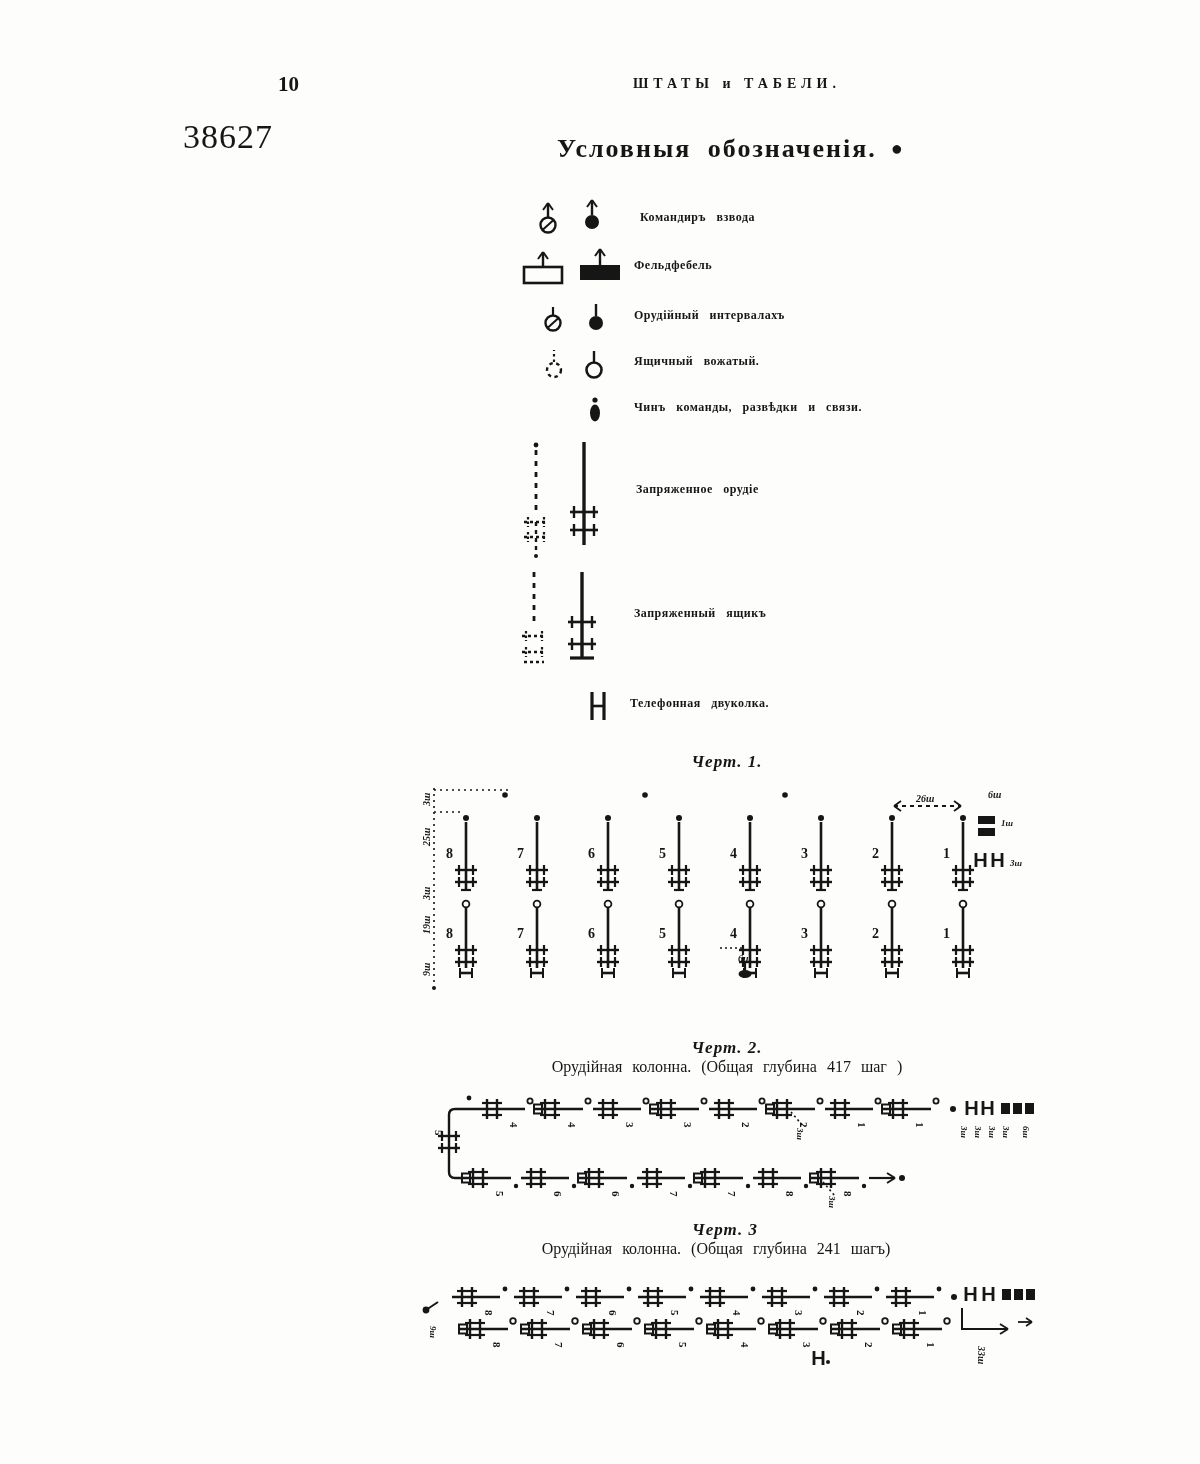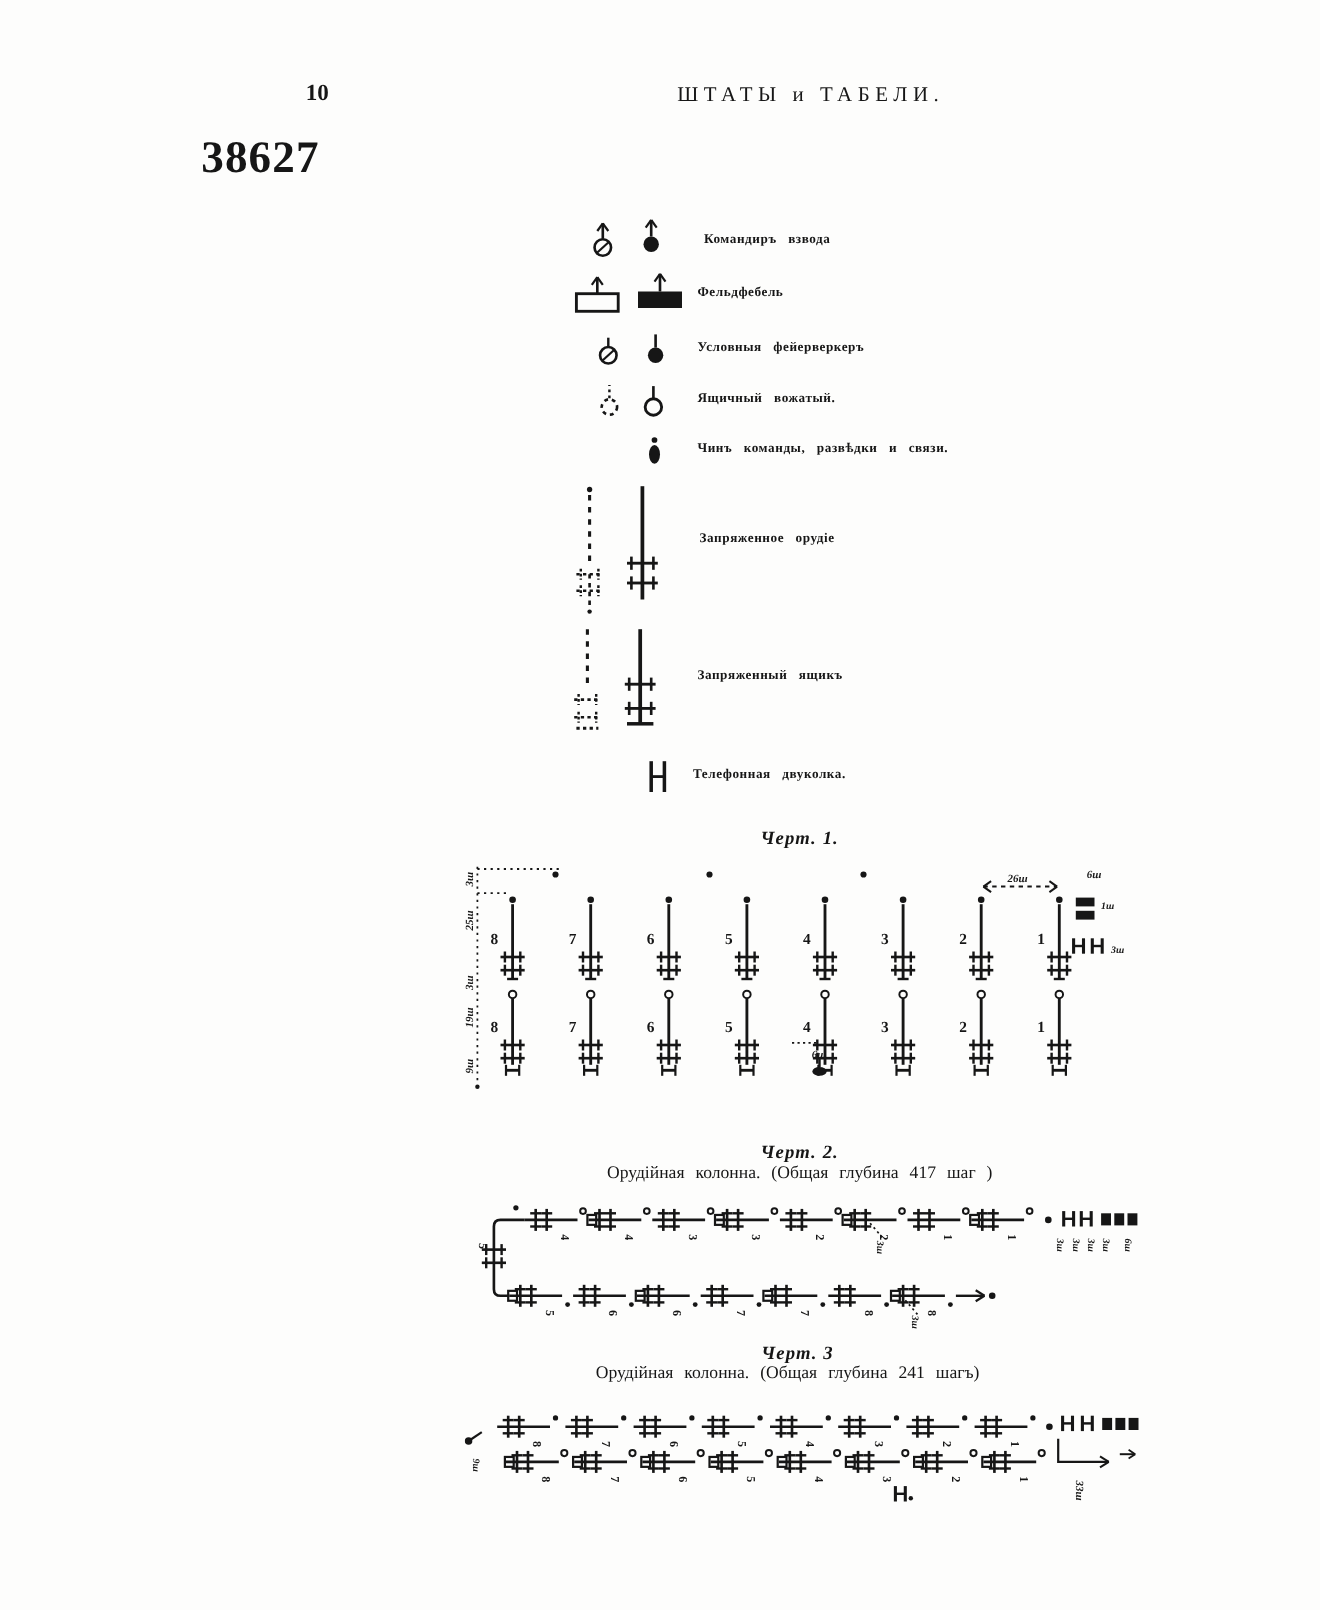--- a/index.html
+++ b/index.html
@@ -5,39 +5,42 @@
   * { margin:0; padding:0; box-sizing:border-box; }
   html,body { background:#e8e8e6; }
   #page {
     position:relative; width:1200px; height:1464px; background:#fdfdfc;
     font-family:"Liberation Serif","DejaVu Serif",serif; color:#161616;
     overflow:hidden; margin:0 auto;
   }
   .abs { position:absolute; }
   .ctr { transform:translateX(-50%); white-space:nowrap; }
   .pgnum { font-size:21px; font-weight:bold; }
-  .hdr { font-size:19px; font-weight:normal; letter-spacing:5px; }
-  .docnum { font-size:41px; font-weight:bold; letter-spacing:1px; }
+  .hdr { font-size:14px; font-weight:bold; letter-spacing:5px; }
+  .docnum { font-size:34px; font-weight:normal; letter-spacing:1px; }
   .heading { font-size:26px; font-weight:bold; letter-spacing:2px; word-spacing:8px; }
   .heading .bullet { font-size:20px; vertical-align:2px; margin-left:14px; letter-spacing:0; }
   .leg-label { font-size:12px; font-weight:bold; letter-spacing:.5px; word-spacing:7px; white-space:nowrap; }
   .figcap { font-size:17px; font-weight:bold; font-style:italic; letter-spacing:1px; }
   .subcap { font-size:17px; font-weight:bold; word-spacing:6px; }
   .subcap2 { font-size:16px; font-weight:normal; word-spacing:6px; }
   svg { display:block; overflow:visible; }
   svg text { font-family:"Liberation Serif","DejaVu Serif",serif; }
 </style>
 </head>
 <body>
 
 <div id="page">
 
   <div class="abs pgnum" style="left:278px; top:72px;">10</div>
   <div class="abs hdr ctr" style="left:737px; top:76px;">ШТАТЫ и ТАБЕЛИ.</div>
   <div class="abs docnum" style="left:183px; top:118px;">38627</div>
+  <div class="abs heading ctr" style="left:730px; top:134px;">
+    <span>Условныя обозначенія.</span><span class="bullet">●</span>
+  </div>
 
   <div class="abs" style="left:530px; top:198px;">
     <svg width="92" height="42">
       <line x1="18" y1="19" x2="18" y2="5" stroke="#161616" stroke-width="2.4"></line>
       <line x1="18" y1="5" x2="13" y2="12" stroke="#161616" stroke-width="2"></line>
       <line x1="18" y1="5" x2="23" y2="12" stroke="#161616" stroke-width="2"></line>
       <circle cx="18" cy="27" r="7.5" fill="none" stroke="#161616" stroke-width="2.4"></circle>
       <line x1="12.5" y1="32" x2="23.5" y2="22" stroke="#161616" stroke-width="2"></line>
       <line x1="62" y1="17" x2="62" y2="2" stroke="#161616" stroke-width="2.4"></line>
       <line x1="62" y1="2" x2="57" y2="9" stroke="#161616" stroke-width="2"></line>
@@ -63,21 +66,21 @@
 
   <div class="abs" style="left:536px; top:298px;">
     <svg width="86" height="42">
       <line x1="17" y1="17" x2="17" y2="9" stroke="#161616" stroke-width="2.2"></line>
       <circle cx="17" cy="25" r="7.5" fill="none" stroke="#161616" stroke-width="2.4"></circle>
       <line x1="11.5" y1="30" x2="22.5" y2="20" stroke="#161616" stroke-width="2"></line>
       <line x1="60" y1="18" x2="60" y2="6" stroke="#161616" stroke-width="2.4"></line>
       <circle cx="60" cy="25" r="7" fill="#161616"></circle>
     </svg>
   </div>
-  <div class="abs leg-label" style="left:634px; top:308px;">Условныя фейерверкеръ</div>
+  <div class="abs leg-label" style="left:634px; top:308px;">Орудійный интервалахъ</div>
 
   <div class="abs" style="left:540px; top:344px;">
     <svg width="76" height="42">
       <line x1="14" y1="18" x2="14" y2="6" stroke="#161616" stroke-width="2.2" stroke-dasharray="2.5 3"></line>
       <circle cx="14" cy="26" r="7" fill="none" stroke="#161616" stroke-width="2.4" stroke-dasharray="3.5 3.5"></circle>
       <line x1="54" y1="18" x2="54" y2="7" stroke="#161616" stroke-width="2.4"></line>
       <circle cx="54" cy="26" r="7.5" fill="none" stroke="#161616" stroke-width="2.6"></circle>
     </svg>
   </div>
   <div class="abs leg-label" style="left:634px; top:354px;">Ящичный вожатый.</div>

